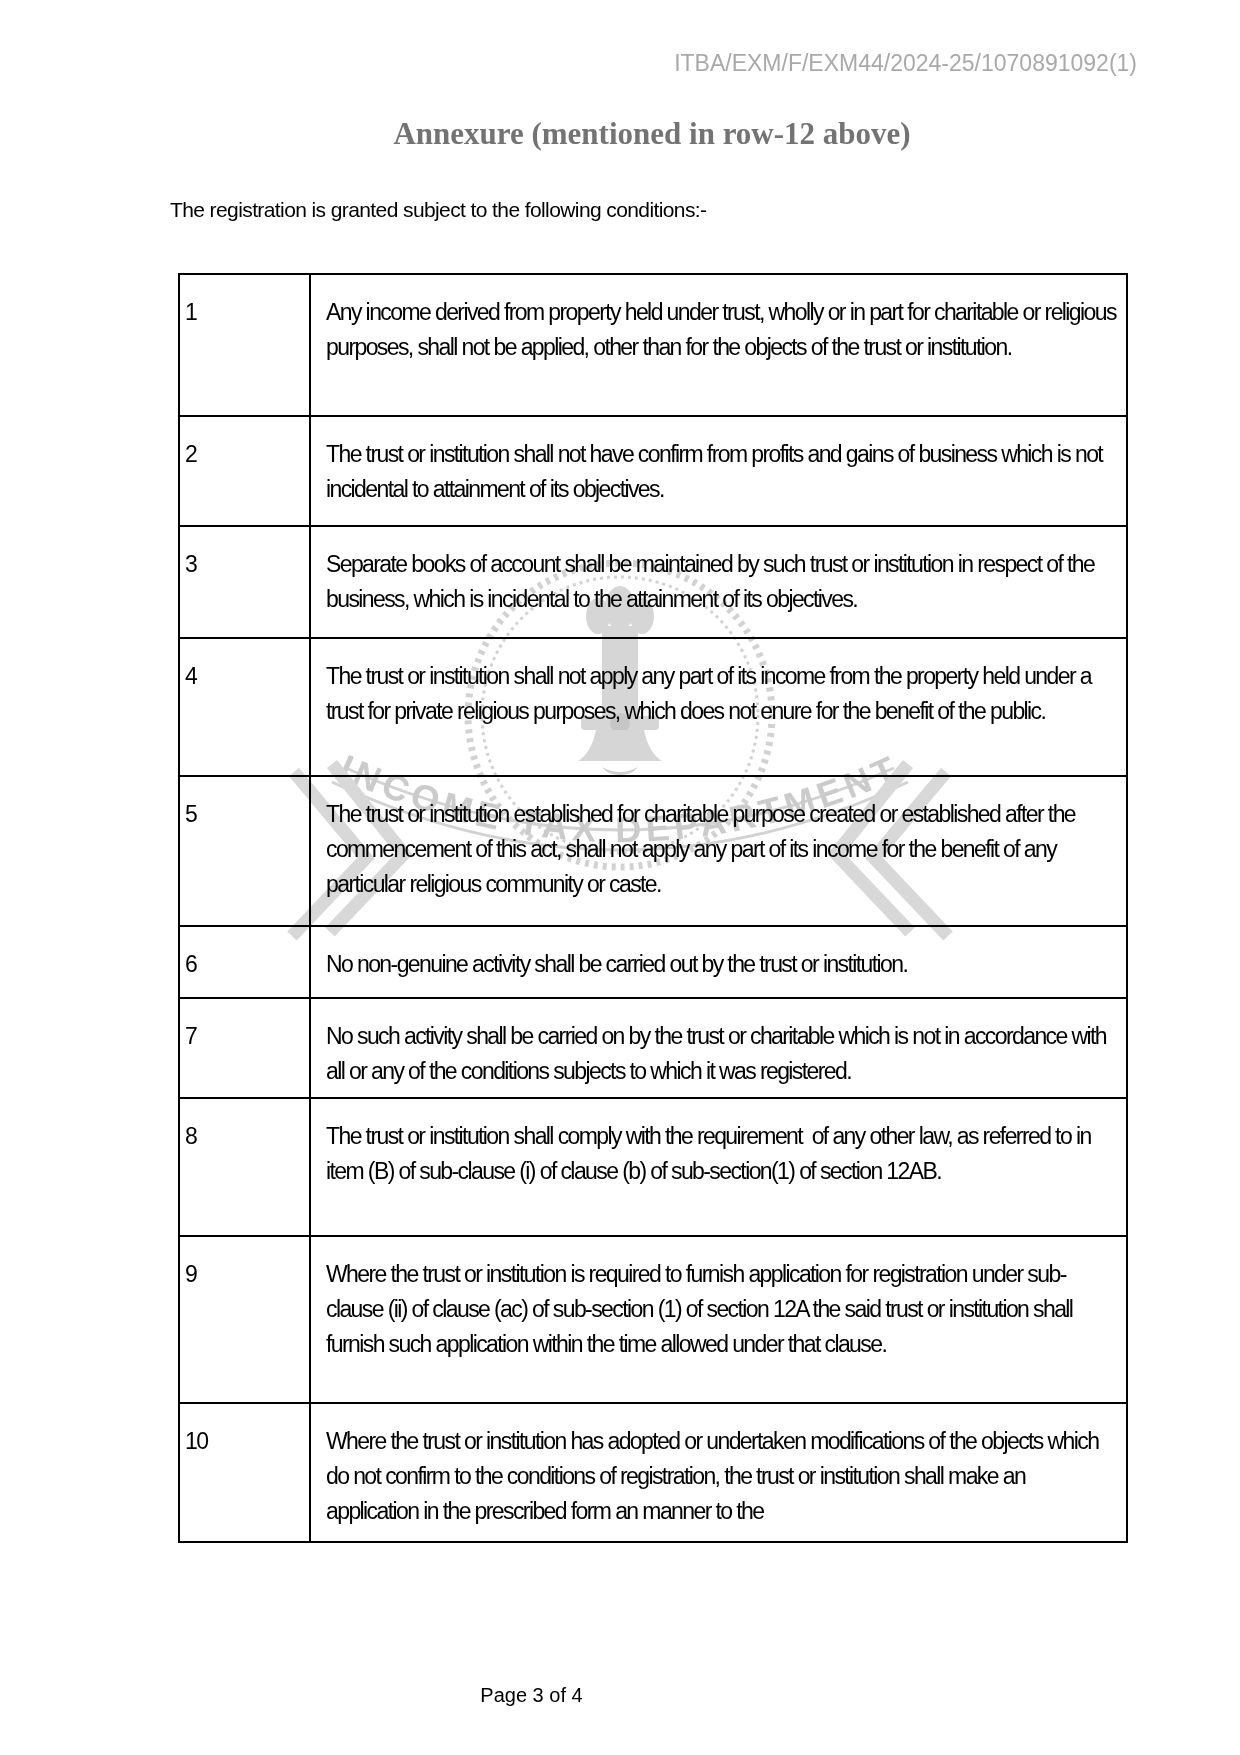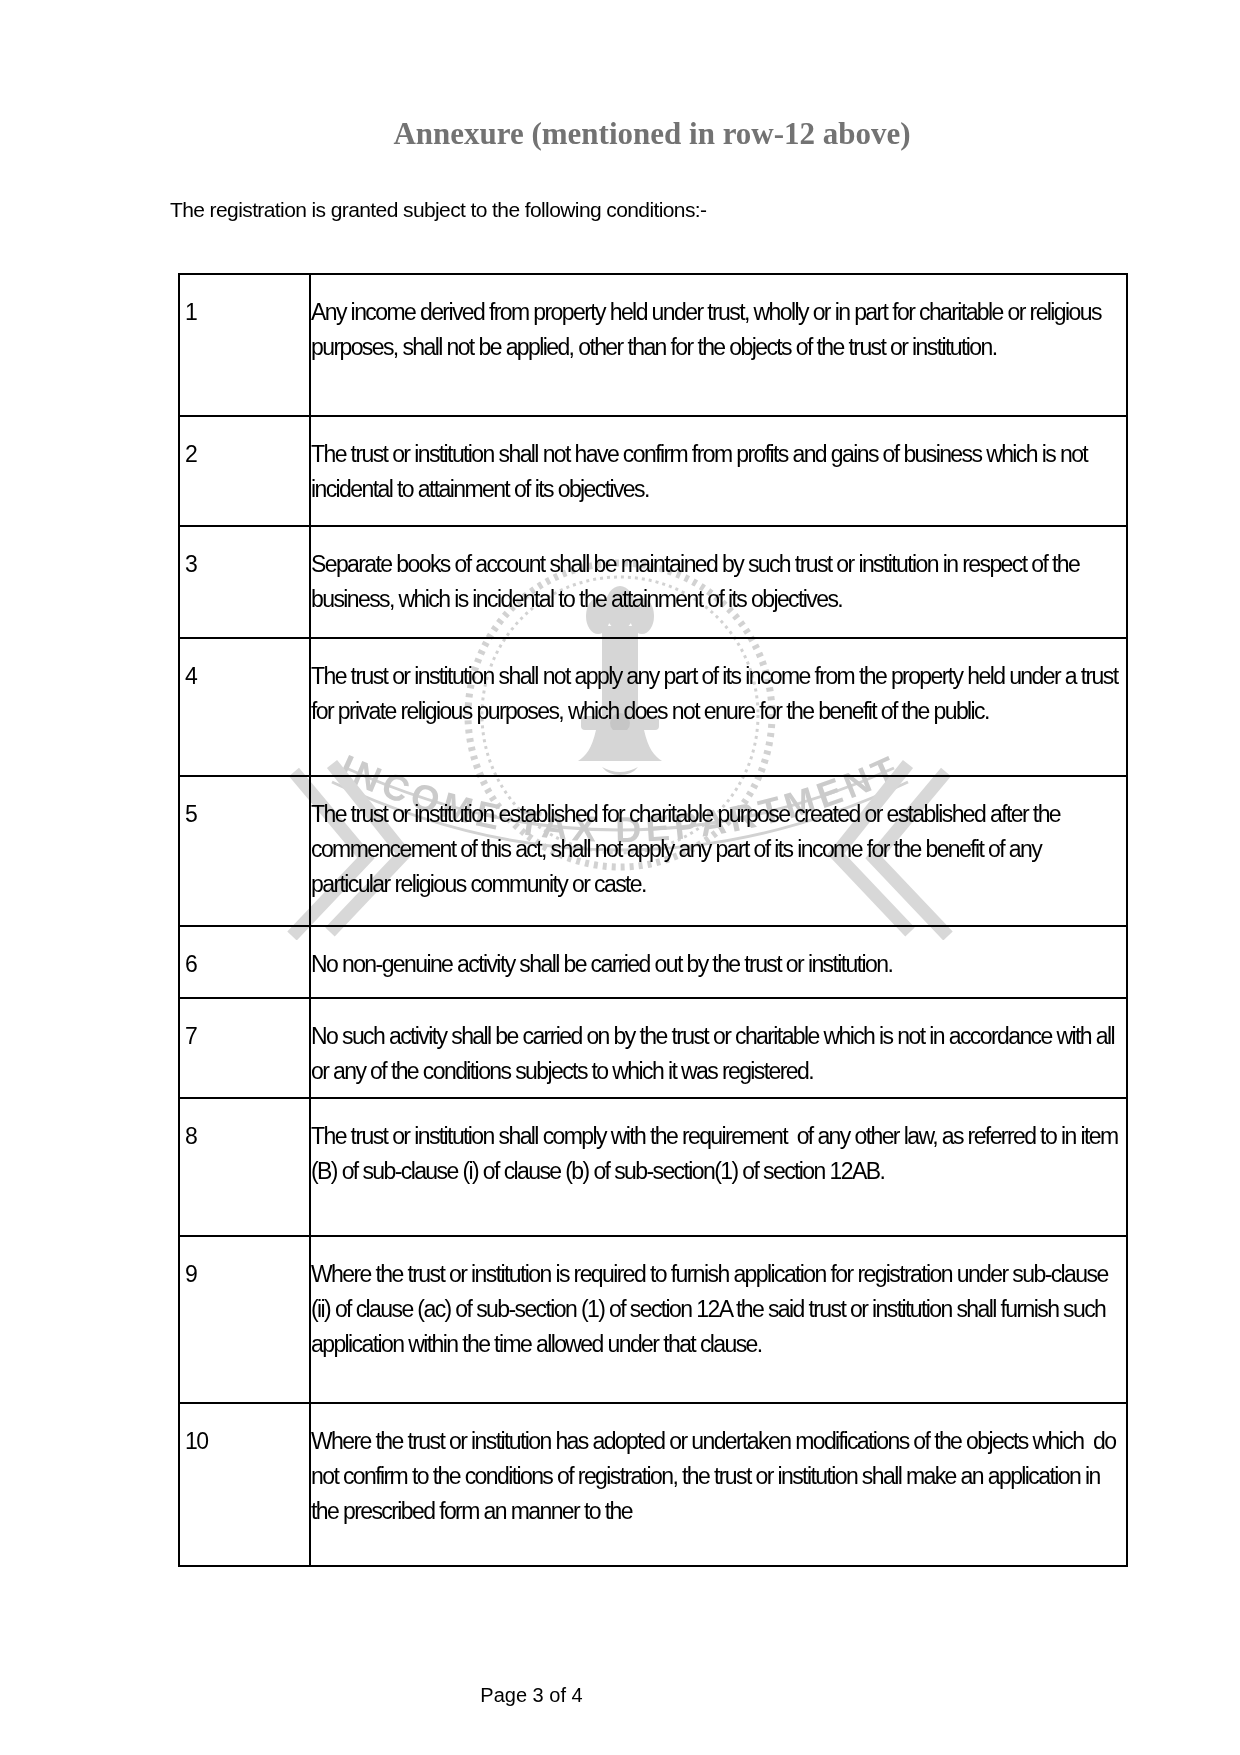--- a/index.html
+++ b/index.html
@@ -31,33 +31,34 @@
   table.cond-table{
     position:absolute;top:273px;left:178px;width:948px;
     border-collapse:collapse;table-layout:fixed;background:transparent;
   }
   table.cond-table td{
     border:2px solid #000;vertical-align:top;
     font-size:23px;letter-spacing:-1.6px;line-height:35px;
     white-space:pre-wrap;
   }
   td.num{padding:20px 2px 8px 5px;}
-  td.txt{padding:20px 8px 8px 0;}
+  td.txt{padding:20px 8px 8px 15px;}
 
   .footer{
     position:absolute;top:1684px;left:0;width:1063px;
     text-align:center;font-size:20px;
   }
 </style>
 </head>
 <body>
 
 <div class="page">
 
   <div class="doc-header">
+    <div class="hline2">ITBA/EXM/F/EXM44/2024-25/1070891092(1)</div>
   </div>
 
   <h1 class="doc-title">Annexure (mentioned in row-12 above)</h1>
 
   <div class="intro">The registration is granted subject to the following conditions:-</div>
 
   <svg class="watermark" width="680" height="420" viewBox="0 0 680 420" aria-hidden="true">
 
     <g fill="none" stroke="#d2d2d2">
       <circle cx="340" cy="195" r="152" stroke-width="7" stroke-dasharray="4 5"></circle>
@@ -130,21 +131,21 @@
           <td class="txt">No such activity shall be carried on by the trust or charitable which is not in accordance with all or any of the conditions subjects to which it was registered.</td>
         </tr>
         <tr style="height: 138px;">
           <td class="num">8</td>
           <td class="txt">The trust or institution shall comply with the requirement  of any other law, as referred to in item (B) of sub-clause (i) of clause (b) of sub-section(1) of section 12AB.</td>
         </tr>
         <tr style="height: 167px;">
           <td class="num">9</td>
           <td class="txt">Where the trust or institution is required to furnish application for registration under sub-clause (ii) of clause (ac) of sub-section (1) of section 12A the said trust or institution shall furnish such application within the time allowed under that clause.</td>
         </tr>
-        <tr style="height: 163px;">
+        <tr style="height: 139px;">
           <td class="num">10</td>
           <td class="txt">Where the trust or institution has adopted or undertaken modifications of the objects which  do not confirm to the conditions of registration, the trust or institution shall make an application in the prescribed form an manner to the</td>
         </tr>
       </tbody>
   </table>
 
   <div class="footer">Page 3 of 4</div>
 
 </div>
 

